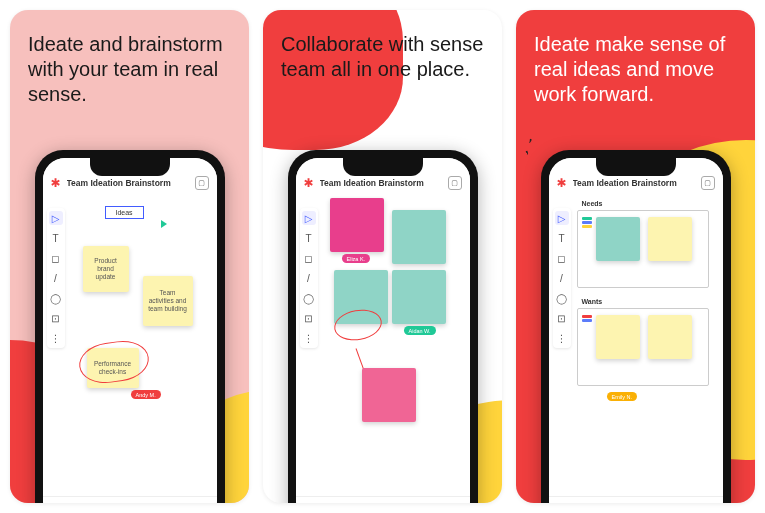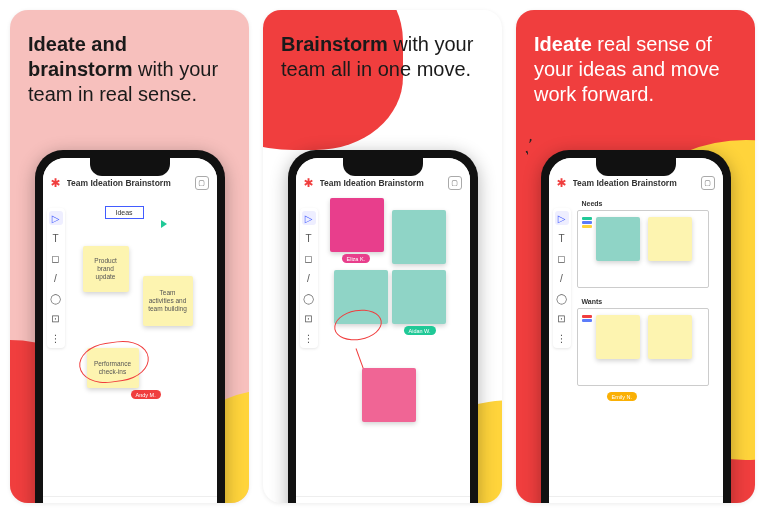--- a/index.html
+++ b/index.html
@@ -26,21 +26,21 @@
   .panel3 { background: #f03e3e; }
   .headline {
     font-size: 20px;
     line-height: 1.25;
     color: #1a1a1a;
     font-weight: 400;
     margin-bottom: 8px;
     position: relative;
     z-index: 5;
   }
-  .headline strong { font-weight: 700; }
+  .headline strong { font-weight: 400; }
   .panel3 .headline { color: #fff; }
   .blob {
     position: absolute;
     border-radius: 50%;
   }
   .panel1 .blob-a { width: 260px; height: 260px; background:#f03e3e; left:-130px; top:330px; }
   .panel1 .blob-b { width: 220px; height: 220px; background:#ffd43b; left:150px; top:380px; }
   .panel2 .blob-a { width: 240px; height: 200px; background:#f03e3e; left:-100px; top:-60px; border-radius:50% 50% 40% 60%; }
   .panel2 .blob-b { width: 240px; height: 180px; background:#ffd43b; left:120px; top:390px; border-radius:60% 40% 50% 50%; }
   .panel3 .blob-a { width: 320px; height: 320px; background:#ffd43b; left:70px; top:130px; }
@@ -265,21 +265,21 @@
         
       </div>
     </div>
   </div>
 </div>
 
 <div class="panel panel2">
   <div class="blob blob-a"></div>
   <div class="blob blob-b"></div>
   <p class="headline">
-    <strong>Brainstorm</strong><span> with your team all in one move.</span>
+    <strong>Collaborate</strong><span> with sense team all in one place.</span>
   </p>
 
   <div class="phone">
     <div class="notch"></div>
     <div class="screen">
       <div class="titlebar">
         <span class="logo-dot">✱</span>
         <span class="title-text">Team Ideation Brainstorm</span>
         <span class="title-action">▢</span>
       </div>
@@ -315,21 +315,21 @@
       </div>
     </div>
   </div>
 </div>
 
 <div class="panel panel3">
   <div class="blob blob-a"></div>
   <span class="spark" style="left:8px;top:132px;transform:rotate(-20deg);">,</span>
   <span class="spark" style="left:14px;top:120px;transform:rotate(20deg);">,</span>
   <p class="headline">
-    <strong>Ideate</strong><span> real sense of your ideas and move work forward.</span>
+    <strong>Ideate</strong><span> make sense of real ideas and move work forward.</span>
   </p>
 
   <div class="phone">
     <div class="notch"></div>
     <div class="screen">
       <div class="titlebar">
         <span class="logo-dot">✱</span>
         <span class="title-text">Team Ideation Brainstorm</span>
         <span class="title-action">▢</span>
       </div>

